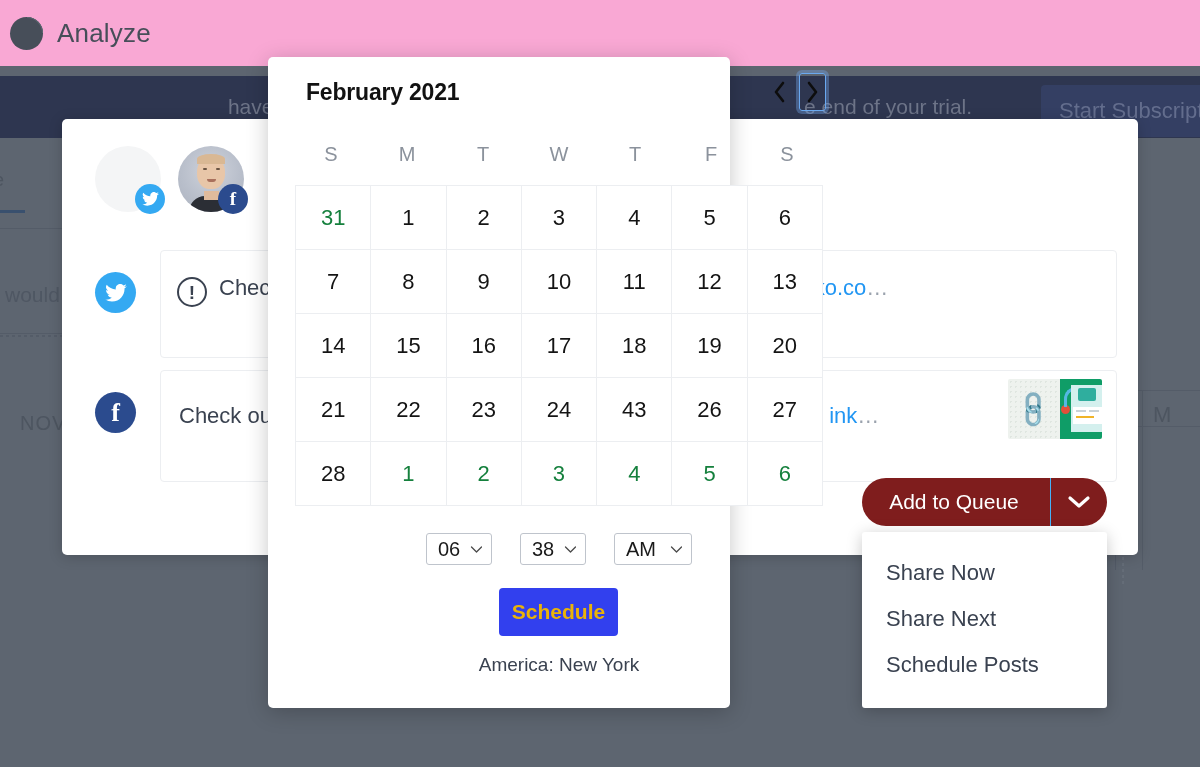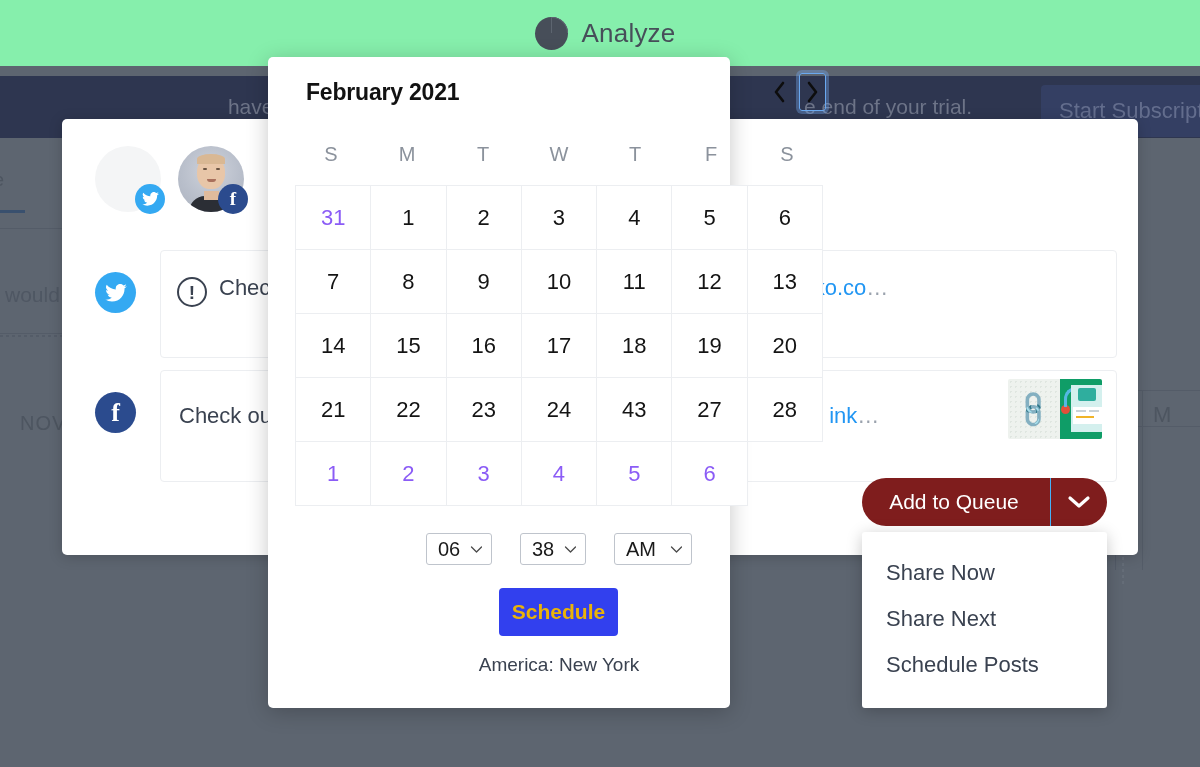--- a/index.html
+++ b/index.html
@@ -10,22 +10,22 @@
   }
   body { position: relative; background: #5d6570; }
 
   
   #bg-app {
     position: absolute; inset: 0;
     background: #5d6570;
   }
   #bg-topbar {
     position: absolute; left: 0; top: 0; width: 1200px; height: 66px;
-    background: #86efac;
-    display: flex; align-items: center; justify-content: center;
+    background: #f9a8d4;
+    display: flex; align-items: center;
   }
   .bg-logo-wrap { display: flex; align-items: center; padding-left: 10px; gap: 14px; }
   .bg-logo-icon { width: 33px; height: 33px; position: relative; }
   .bg-logo-icon .pie-main {
     position: absolute; inset: 0; border-radius: 50%;
     background: #474e59;
   }
   .bg-logo-icon .pie-slice {
     position: absolute; right: 0; top: 0; width: 50%; height: 50%;
     background: #5d6570;
@@ -229,21 +229,21 @@
   #cal-grid-wrap {
     position: absolute; left: 27px; top: 128px; width: 528px;
     display: grid; grid-template-columns: repeat(7, 1fr);
     border-top: 1px solid #eceef1; border-left: 1px solid #eceef1;
   }
   .cal-cell {
     height: 64px; border-right: 1px solid #eceef1; border-bottom: 1px solid #eceef1;
     display: flex; align-items: center; justify-content: center;
     font-size: 22px; color: #141414; cursor: pointer; background: #fff;
   }
-  .cal-cell.muted { color: #8b5cf6; cursor: default; }
+  .cal-cell.muted { color: #15803d; cursor: default; }
 
   #cal-time-row {
     position: absolute; left: 0; top: 529px; width: 582px;
     display: flex; justify-content: center; gap: 10px;
   }
   .time-select {
     position: relative; height: 32px; border: 1px solid #bfc4cc; border-radius: 3px;
     background: #fff; display: flex; align-items: center;
     padding: 0 26px 0 11px; font-size: 20px; color: #1a1a1a; cursor: pointer;
   }
@@ -449,20 +449,21 @@
       <div class="cal-cell">16</div>
       <div class="cal-cell">17</div>
       <div class="cal-cell">18</div>
       <div class="cal-cell">19</div>
       <div class="cal-cell">20</div>
       <div class="cal-cell">21</div>
       <div class="cal-cell">22</div>
       <div class="cal-cell">23</div>
       <div class="cal-cell">24</div>
       <div class="cal-cell">43</div>
+      <div class="cal-cell">26</div>
       <div class="cal-cell">27</div>
       <div class="cal-cell">28</div>
       <div class="cal-cell muted">1</div>
       <div class="cal-cell muted">2</div>
       <div class="cal-cell muted">3</div>
       <div class="cal-cell muted">4</div>
       <div class="cal-cell muted">5</div>
       <div class="cal-cell muted">6</div>
     </div>
 

